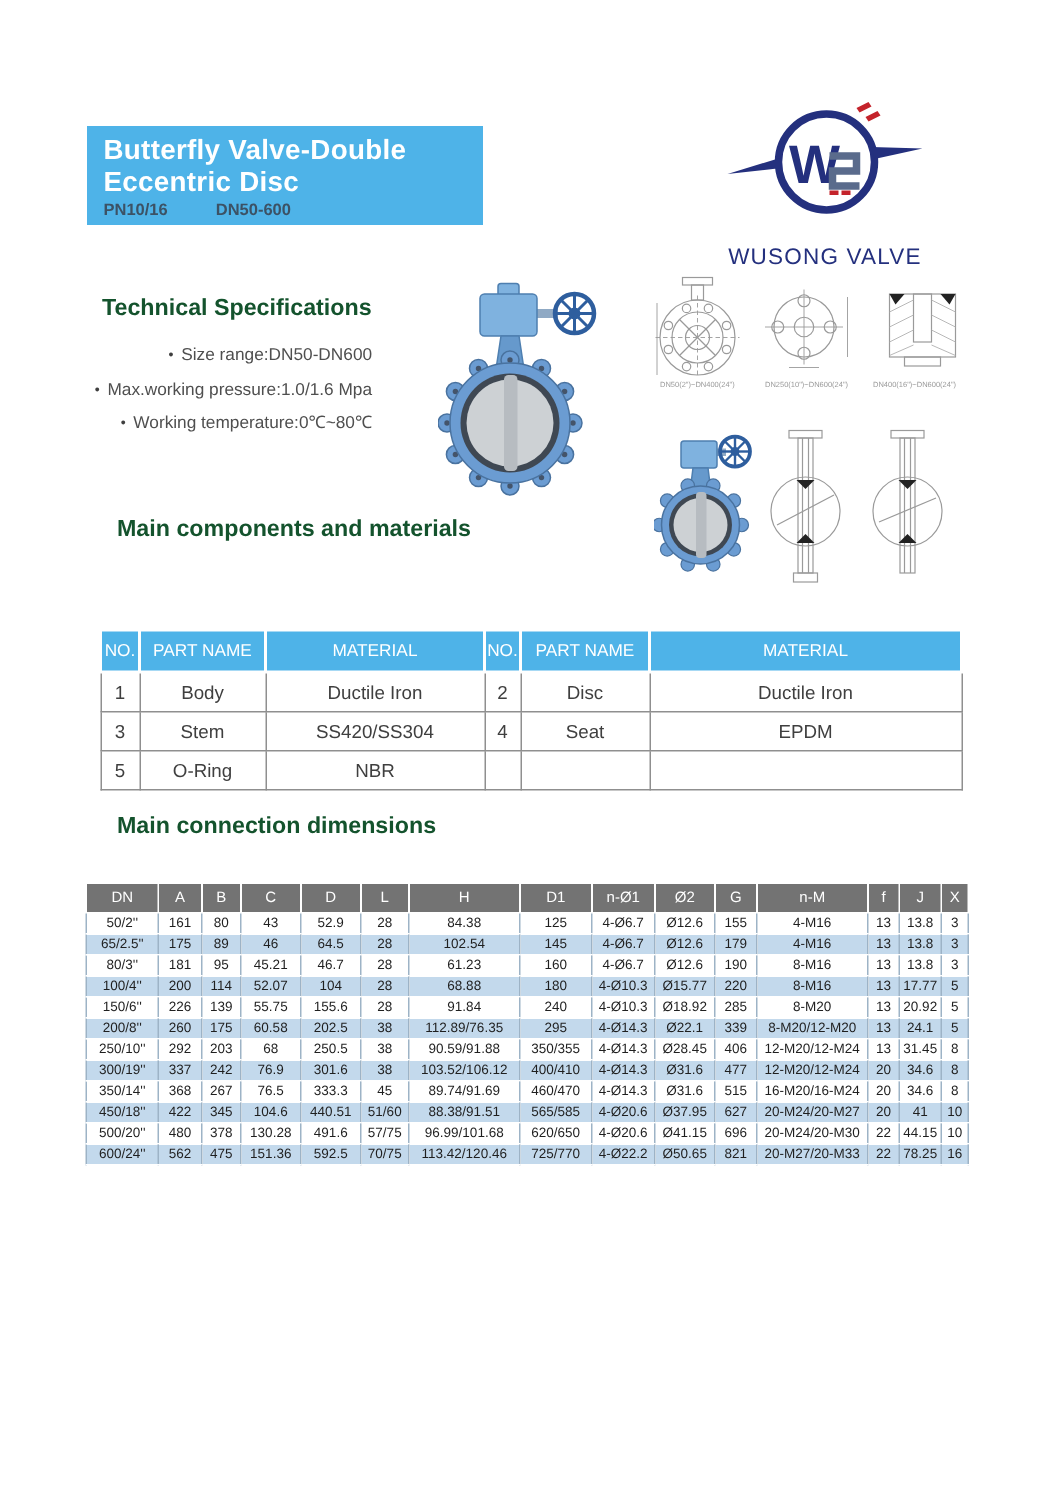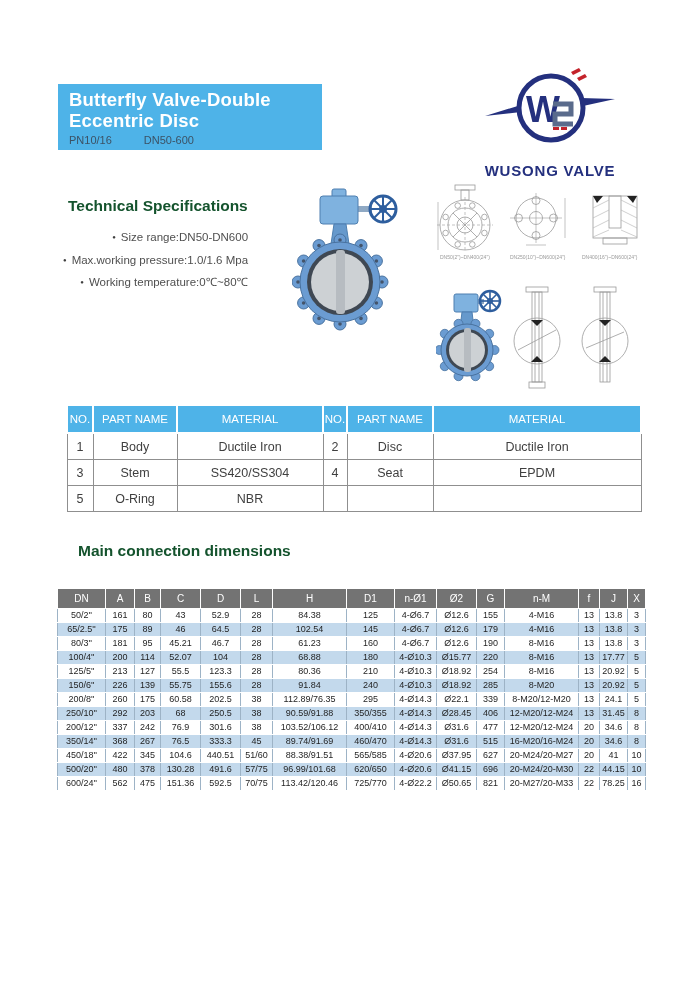--- a/index.html
+++ b/index.html
@@ -6,32 +6,32 @@
   .page {
     position:relative; width:700px; height:1001px; background:#ffffff;
     font-family:"Liberation Sans", sans-serif; overflow:hidden;
   }
   
   .banner {
     position:absolute; left:58px; top:84px; width:264px; height:66px;
     background:#4EB3E8; box-sizing:border-box; padding:5px 0 0 11px;
   }
   .banner-title { color:#ffffff; font-size:18.5px; line-height:21px; font-weight:bold; letter-spacing:0.2px; }
-  .banner-sub { margin-top:3px; color:#3C5265; font-size:11px; font-weight:normal; display:flex; gap:32px; }
+  .banner-sub { margin-top:3px; color:#3C5265; font-size:11px; font-weight:bold; display:flex; gap:32px; }
   
   .logo { position:absolute; left:483px; top:64px; width:134px; text-align:center; }
-  .brand-name { margin-top:2px; color:#24307E; font-size:15px; font-weight:bold; letter-spacing:0.8px; }
+  .brand-name { margin-top:2px; color:#24307E; font-size:15px; font-weight:normal; letter-spacing:0.8px; }
   
   .sec { position:absolute; margin:0; color:#14532d; font-size:15.5px; font-weight:600; }
   
   .specs { position:absolute; left:63px; top:226px; margin:0; padding:0; list-style:none;text-align:right; }
   .specs li { font-size:11.5px; color:#4f4f4f; line-height:22.5px; }
   .specs li::before { content:"●"; font-size:6px; vertical-align:2px; margin-right:5px; color:#3f3f3f; }
   
-  .comp { position:absolute; left:66px; top:404px; width:574px; border-collapse:collapse; table-layout:fixed; }
+  .comp { position:absolute; left:66px; top:419px; width:574px; border-collapse:collapse; table-layout:fixed; }
   .comp th { background:#4EB3E8; color:#ffffff; font-weight:400; font-size:11.5px; height:26px; border:2px solid #ffffff; padding:0; }
   .comp td { border:1px solid #8f8f8f; font-size:12.5px; color:#3f3f3f; text-align:center; height:25px; background:#fff; padding:0 2px; }
   
   .dim { position:absolute; left:57px; top:588px; width:588px; border-collapse:collapse; table-layout:fixed; }
   .dim th { background:#737373; color:#ffffff; font-weight:400; font-size:10px; height:19px; border:1px solid #ffffff; padding:0; overflow:hidden; }
   .dim td { font-size:9px; color:#1f1f1f; text-align:center; height:13px; line-height:13px; padding:0;
             border-left:1px solid #9db3c6; border-right:1px solid #9db3c6;
             border-top:1px solid #ffffff; border-bottom:1px solid #ffffff;
             white-space:nowrap; overflow:hidden; }
   .dim tbody tr:nth-child(even) td { background:#C3D9EC; }
@@ -240,20 +240,21 @@
         <rect x="20" y="6" width="10" height="90"></rect>
       <line x1="23" y1="6" x2="23" y2="96"></line>
         <line x1="27" y1="6" x2="27" y2="96"></line>
       <circle cx="25" cy="55" r="23"></circle>
         <line x1="6" y1="62" x2="44" y2="46"></line>
     </g>
     <polygon points="19,34 31,34 25,40" fill="#222"></polygon>
     <polygon points="19,76 31,76 25,70" fill="#222"></polygon>
   </svg>
 
+  <h2 class="sec" style="left:78px; top:344px;">Main components and materials</h2>
   <table class="comp">
     <colgroup>
       <col style="width:26px">
         <col style="width:84px">
         <col style="width:146px">
       <col style="width:24px">
         <col style="width:86px">
         <col style="width:208px">
     </colgroup>
     <thead>
@@ -395,37 +396,20 @@
           <td>180</td>
           <td>4-Ø10.3</td>
           <td>Ø15.77</td>
           <td>220</td>
           <td>8-M16</td>
           <td>13</td>
           <td>17.77</td>
           <td>5</td>
         </tr>
         <tr>
-          <td>125/5''</td>
-          <td>213</td>
-          <td>127</td>
-          <td>55.5</td>
-          <td>123.3</td>
-          <td>28</td>
-          <td>80.36</td>
-          <td>210</td>
-          <td>4-Ø10.3</td>
-          <td>Ø18.92</td>
-          <td>254</td>
-          <td>8-M16</td>
-          <td>13</td>
-          <td>20.92</td>
-          <td>5</td>
-        </tr>
-        <tr>
           <td>150/6''</td>
           <td>226</td>
           <td>139</td>
           <td>55.75</td>
           <td>155.6</td>
           <td>28</td>
           <td>91.84</td>
           <td>240</td>
           <td>4-Ø10.3</td>
           <td>Ø18.92</td>
@@ -463,21 +447,21 @@
           <td>350/355</td>
           <td>4-Ø14.3</td>
           <td>Ø28.45</td>
           <td>406</td>
           <td>12-M20/12-M24</td>
           <td>13</td>
           <td>31.45</td>
           <td>8</td>
         </tr>
         <tr>
-          <td>200/12''</td>
+          <td>300/19''</td>
           <td>337</td>
           <td>242</td>
           <td>76.9</td>
           <td>301.6</td>
           <td>38</td>
           <td>103.52/106.12</td>
           <td>400/410</td>
           <td>4-Ø14.3</td>
           <td>Ø31.6</td>
           <td>477</td>

